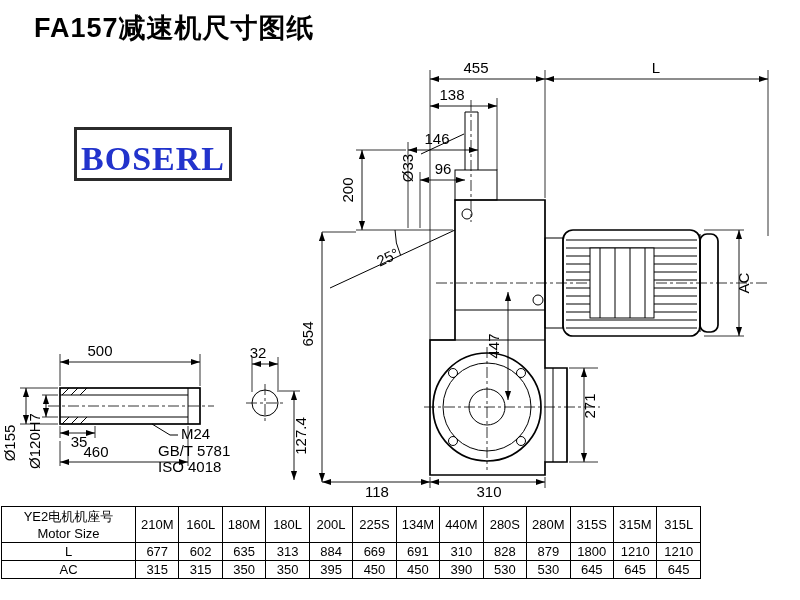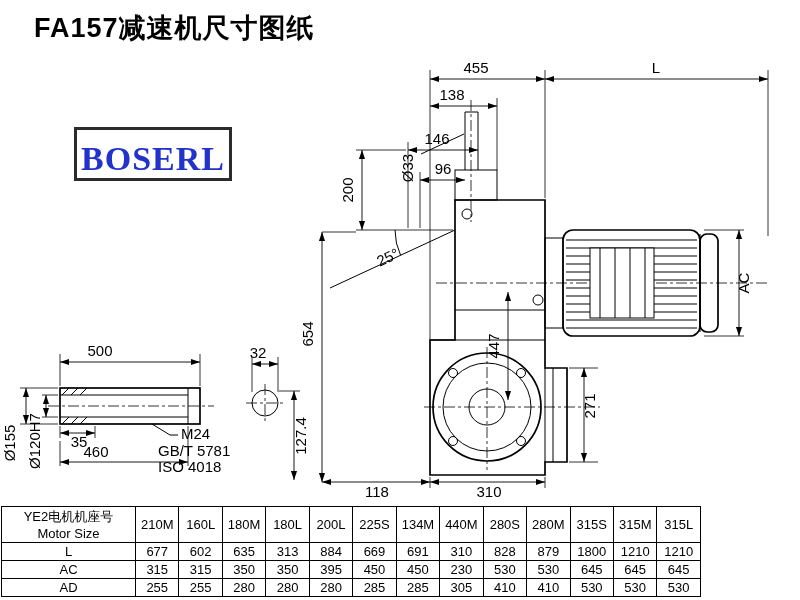--- a/index.html
+++ b/index.html
@@ -257,39 +257,23 @@
         </tr>
         <tr class="val">
           <th>AC</th>
           <td>315</td>
           <td>315</td>
           <td>350</td>
           <td>350</td>
           <td>395</td>
           <td>450</td>
           <td>450</td>
-          <td>230</td>
+          <td>390</td>
           <td>530</td>
           <td>530</td>
           <td>645</td>
           <td>645</td>
           <td>645</td>
         </tr>
-        <tr class="val">
-          <th>AD</th>
-          <td>255</td>
-          <td>255</td>
-          <td>280</td>
-          <td>280</td>
-          <td>280</td>
-          <td>285</td>
-          <td>285</td>
-          <td>305</td>
-          <td>410</td>
-          <td>410</td>
-          <td>530</td>
-          <td>530</td>
-          <td>530</td>
-        </tr>
       </tbody>
   </table>
 
 </div>
 
 </body></html>

